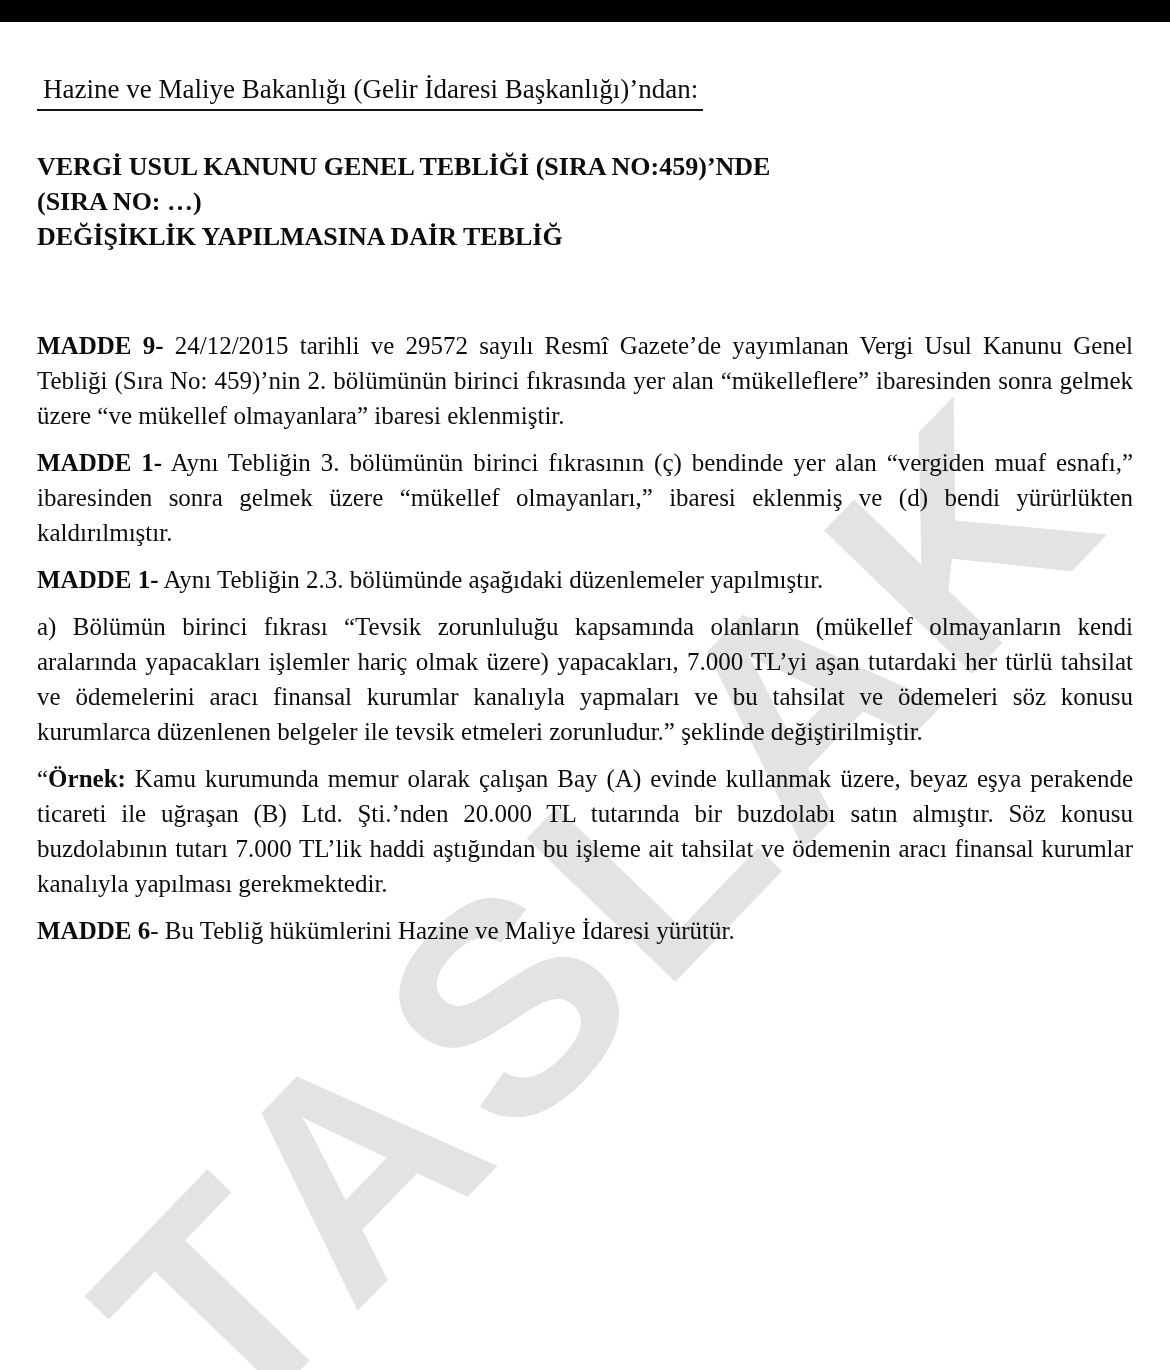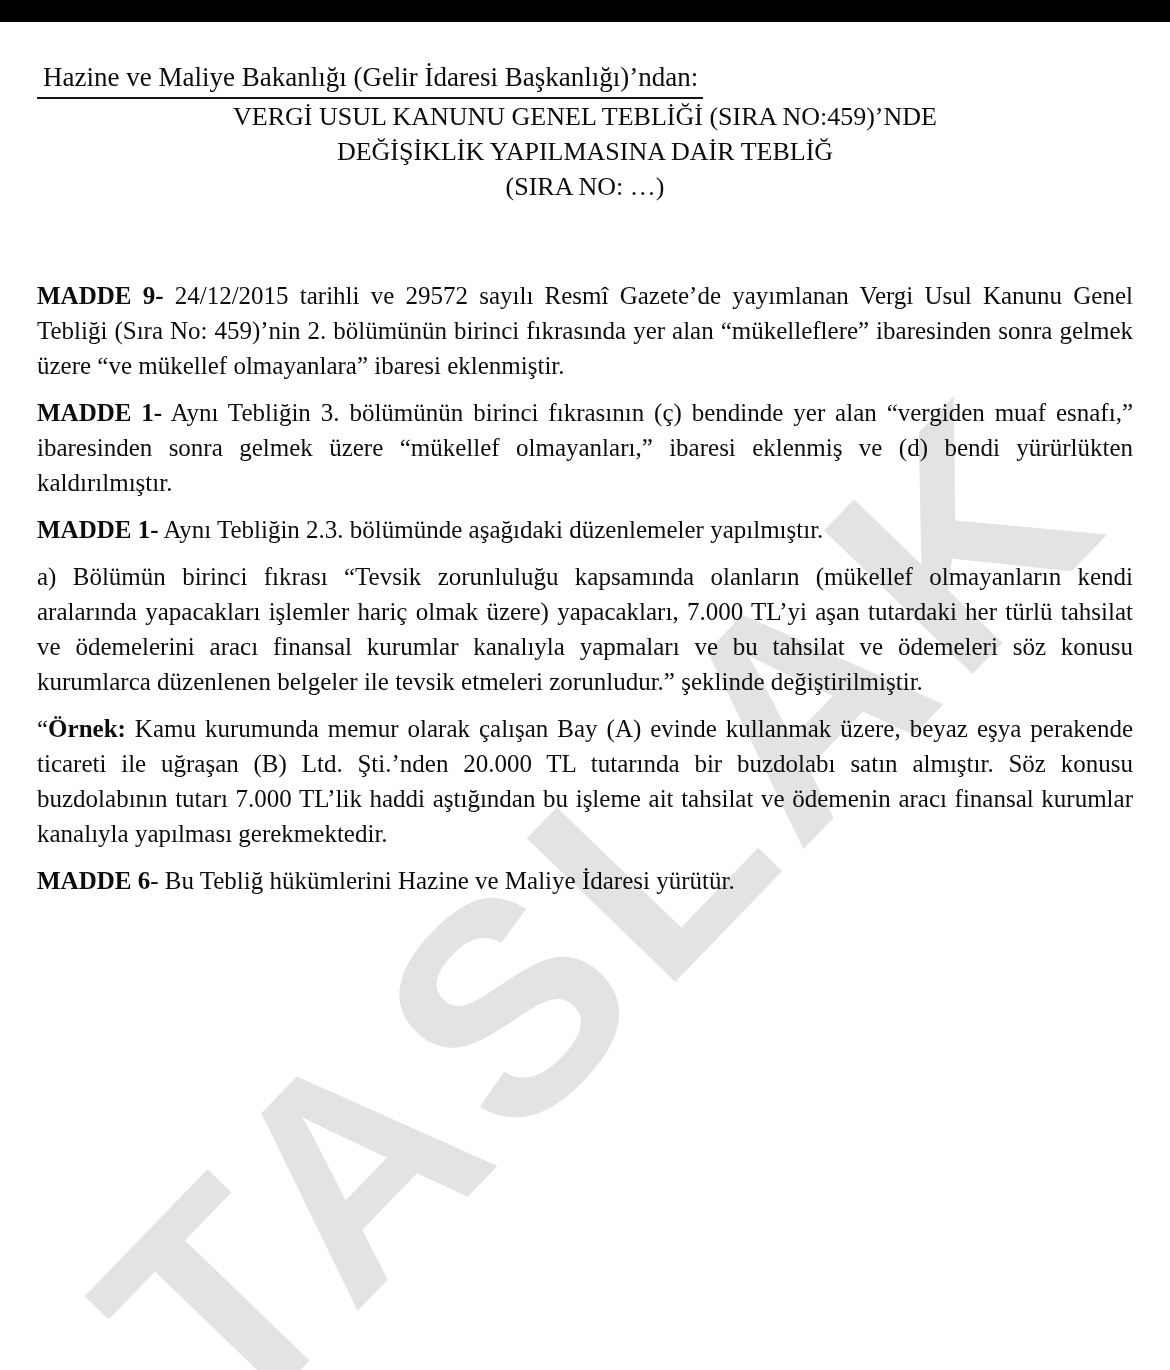--- a/index.html
+++ b/index.html
@@ -31,36 +31,37 @@
     color: #e3e3e3;
     white-space: nowrap;
     z-index: 0;
     user-select: none;
   }
   .content {
     position: absolute;
     top: 0; left: 0;
     width: 1170px;
     box-sizing: border-box;
-    padding: 4px 37px;
+    padding: 16px 37px;
     z-index: 1;
   }
   .doc-header {
     margin-top: 55px;
     font-size: 27px;
     line-height: 36px;
   }
   .doc-header .underlined {
     display: inline-block;
     padding: 0 5px 2px 6px;
     border-bottom: 2px solid #141414;
   }
   .doc-title {
-    text-align: center;
-    font-weight: 400;
+    margin-top: 38px;
+    text-align: left;
+    font-weight: 700;
     font-size: 26px;
     line-height: 35px;
   }
   .body-text { margin-top: 74px; }
   .body-text p {
     margin: 0 0 12px 0;
     font-size: 25px;
     line-height: 35px;
     text-align: justify;
   }
@@ -76,22 +77,22 @@
   <div class="watermark">TASLAK</div>
 
   <div class="content">
 
     <div class="doc-header">
       <span class="underlined">Hazine ve Maliye Bakanlığı (Gelir İdaresi Başkanlığı)’ndan:</span>
     </div>
 
     <div class="doc-title">
       <div>VERGİ USUL KANUNU GENEL TEBLİĞİ (SIRA NO:459)’NDE</div>
+      <div>(SIRA NO: …)</div>
       <div>DEĞİŞİKLİK YAPILMASINA DAİR TEBLİĞ</div>
-      <div>(SIRA NO: …)</div>
     </div>
 
     <div class="body-text">
 
       <p><span></span><span class="lead">MADDE 9-</span><span> 24/12/2015 tarihli ve 29572 sayılı Resmî Gazete’de yayımlanan Vergi Usul Kanunu Genel Tebliği (Sıra No: 459)’nin 2. bölümünün birinci fıkrasında yer alan “mükelleflere” ibaresinden sonra gelmek üzere “ve mükellef olmayanlara” ibaresi eklenmiştir.</span></p>
 
       <p><span></span><span class="lead">MADDE 1-</span><span> Aynı Tebliğin 3. bölümünün birinci fıkrasının (ç) bendinde yer alan “vergiden muaf esnafı,” ibaresinden sonra gelmek üzere “mükellef olmayanları,” ibaresi eklenmiş ve (d) bendi yürürlükten kaldırılmıştır.</span></p>
 
       <p><span></span><span class="lead">MADDE 1-</span><span> Aynı Tebliğin 2.3. bölümünde aşağıdaki düzenlemeler yapılmıştır.</span></p>
 

